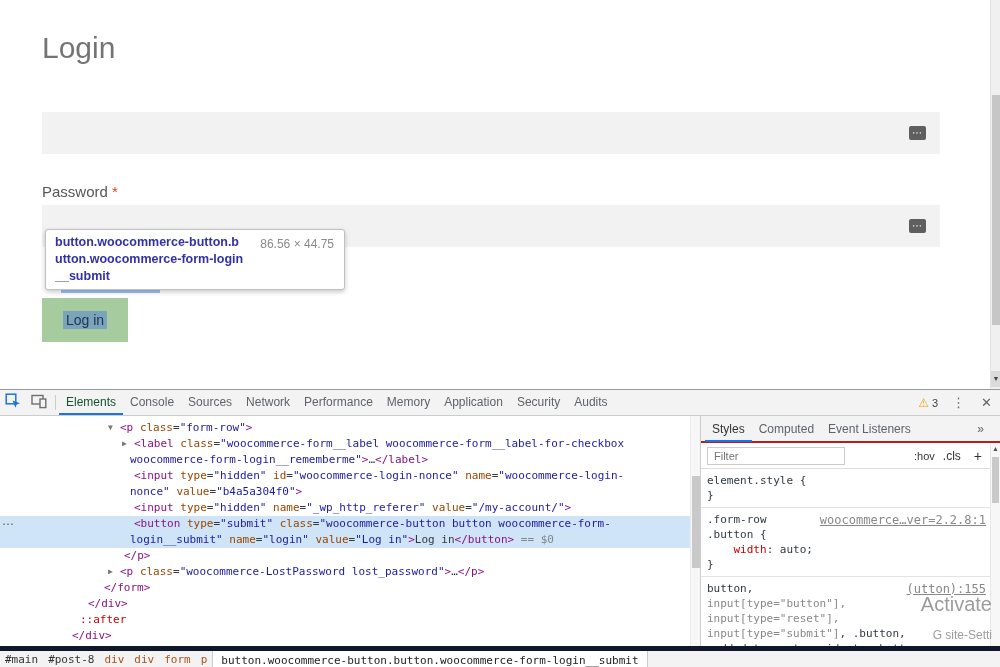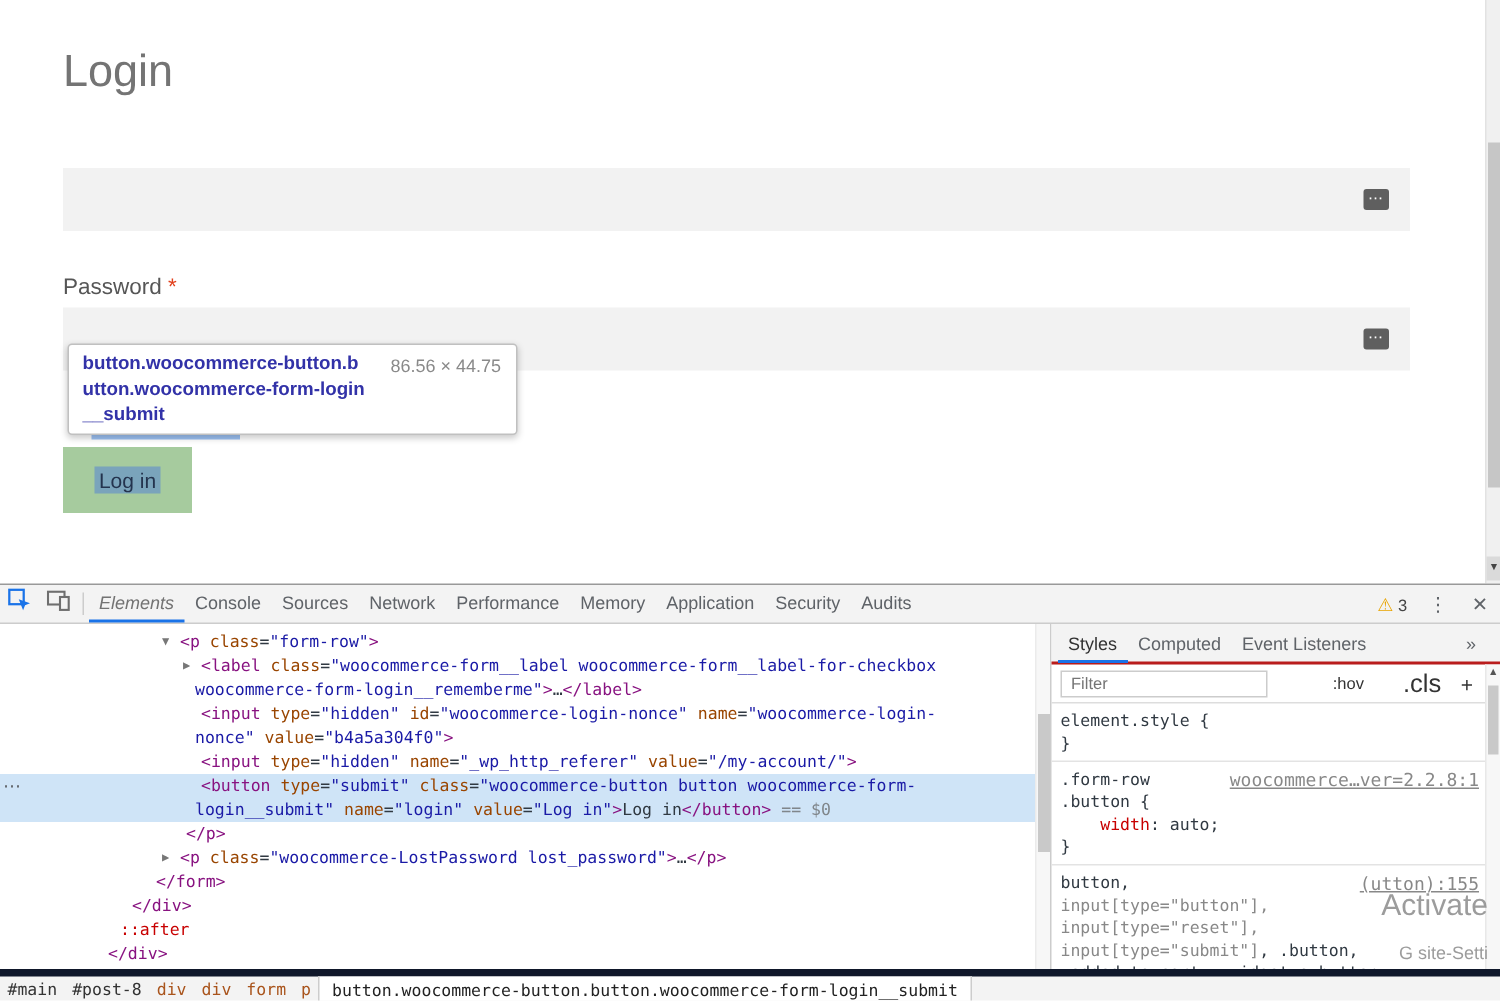--- a/index.html
+++ b/index.html
@@ -35,21 +35,21 @@
                           color:#444; font-size:7px; line-height:16px; text-align:center; }
 
   
   .devtools { position:absolute; left:0; top:389px; width:1000px; height:278px; border-top:1px solid #999; background:#fff; }
 
   .dt-toolbar { display:flex; align-items:stretch; height:26px; background:#f3f3f3; border-bottom:1px solid #ccc; }
   .icon-btn { width:26px; display:flex; align-items:center; justify-content:center; }
   .sep { width:1px; background:#ccc; margin:5px 3px; }
   .dt-tabs { display:flex; }
   .dt-tab { padding:0 7px; font-size:12px; color:#5f6368; line-height:25px; cursor:default; }
-  .dt-tab.on { color:#737373; box-shadow:inset 0 -2px 0 #1a73e8;font-style:italic; }
+  .dt-tab.on { color:#14532d; box-shadow:inset 0 -2px 0 #1a73e8; }
   .dt-right { margin-left:auto; display:flex; align-items:center; }
   .warn { font-size:11px; color:#444; padding:0 6px; }
   .warn .tri { color:#e8a400; font-size:12px; margin-right:3px; }
   .glyph-btn { color:#5f6368; font-size:13px; padding:0 8px; }
 
   .dt-main { display:flex; height:230px; }
 
   .elements-panel { position:relative; flex:1; overflow:hidden; background:#fff; }
   .code { font-family:"DejaVu Sans Mono", monospace; font-size:11px; line-height:16px; padding-top:4px; }
   .code-line { position:relative; white-space:pre; height:16px; }
@@ -61,21 +61,21 @@
   .elem-scroll .thumb { position:absolute; left:1px; width:8px; top:60px; height:92px; background:#c9c9c9; }
 
   .styles-panel { width:300px; border-left:1px solid #ccc; display:flex; flex-direction:column; position:relative; background:#fff; }
   .st-tabs { display:flex; align-items:center; height:27px; background:#f3f3f3; border-bottom:2px solid #b91c1c; padding-left:4px; }
   .st-tab { padding:0 7px; font-size:12px; color:#5f6368; line-height:26px; }
   .st-tab.on { color:#333; box-shadow:inset 0 -2px 0 #1a73e8; }
   .st-more { margin-left:auto; color:#5f6368; padding-right:16px; font-size:12px; }
   .st-filter { display:flex; align-items:center; height:26px; border-bottom:1px solid #ddd; padding:0 6px 0 6px; }
   .st-filter input { width:138px; height:18px; border:1px solid #ccc; font-size:11px; padding:0 6px; color:#333; font-family:inherit; }
   .st-filter .tog { margin-left:auto; font-size:11px; color:#333; }
-  .st-filter .tog2 { margin-left:26px; font-size:17px; color:#333; }
+  .st-filter .tog2 { margin-left:8px; font-size:12px; color:#333; }
   .st-filter .add { margin-left:13px; margin-right:12px; font-size:14px; color:#333; }
 
   .rules { flex:1; overflow:hidden; font-family:"DejaVu Sans Mono", monospace; font-size:11px; padding-right:10px; }
   .rule { position:relative; padding:4px 0 4px 6px; border-bottom:1px solid #e3e3e3; }
   .rule-line { white-space:pre; line-height:15px; }
   .rule-link { position:absolute; right:4px; top:5px; color:#888; text-decoration:underline; font-size:12px; }
   .csel{color:#303942} .cdim{color:#888} .cprop{color:#c80000} .cval{color:#303942} .csp{color:#303942}
 
   .styles-scroll { position:absolute; right:0; top:27px; bottom:0; width:10px; background:#f7f7f7; border-left:1px solid #e8e8e8; }
   .styles-scroll .up { position:absolute; top:2px; left:0; width:9px; text-align:center; font-size:7px; color:#555; }

